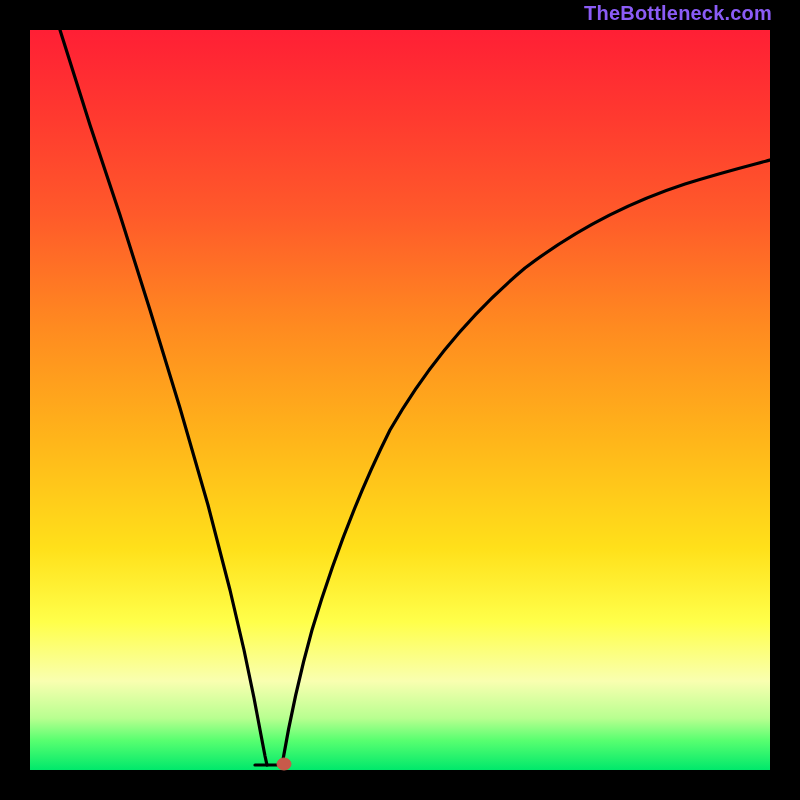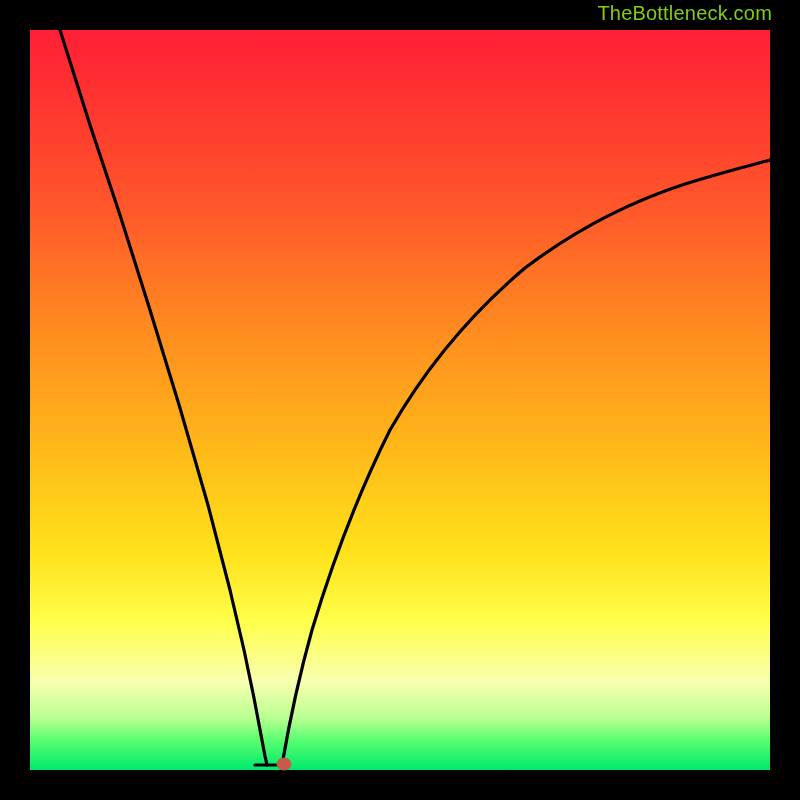--- a/index.html
+++ b/index.html
@@ -38,23 +38,23 @@
       #f9ffb0 88%,
       #b8ff90 93%,
       #58ff70 96%,
       #00e86b 100%
     );
   }
   .watermark {
     position: absolute;
     top: 2px;
     right: 28px;
-    color: #84cc16;
+    color: #8b5cf6;
     font-size: 20px;
-    font-weight: 400;
+    font-weight: 700;
     letter-spacing: 0.2px;
     user-select: none;
   }
   svg.curve {
     position: absolute;
     left: 0;
     top: 0;
     width: 740px;
     height: 740px;
     overflow: visible;

